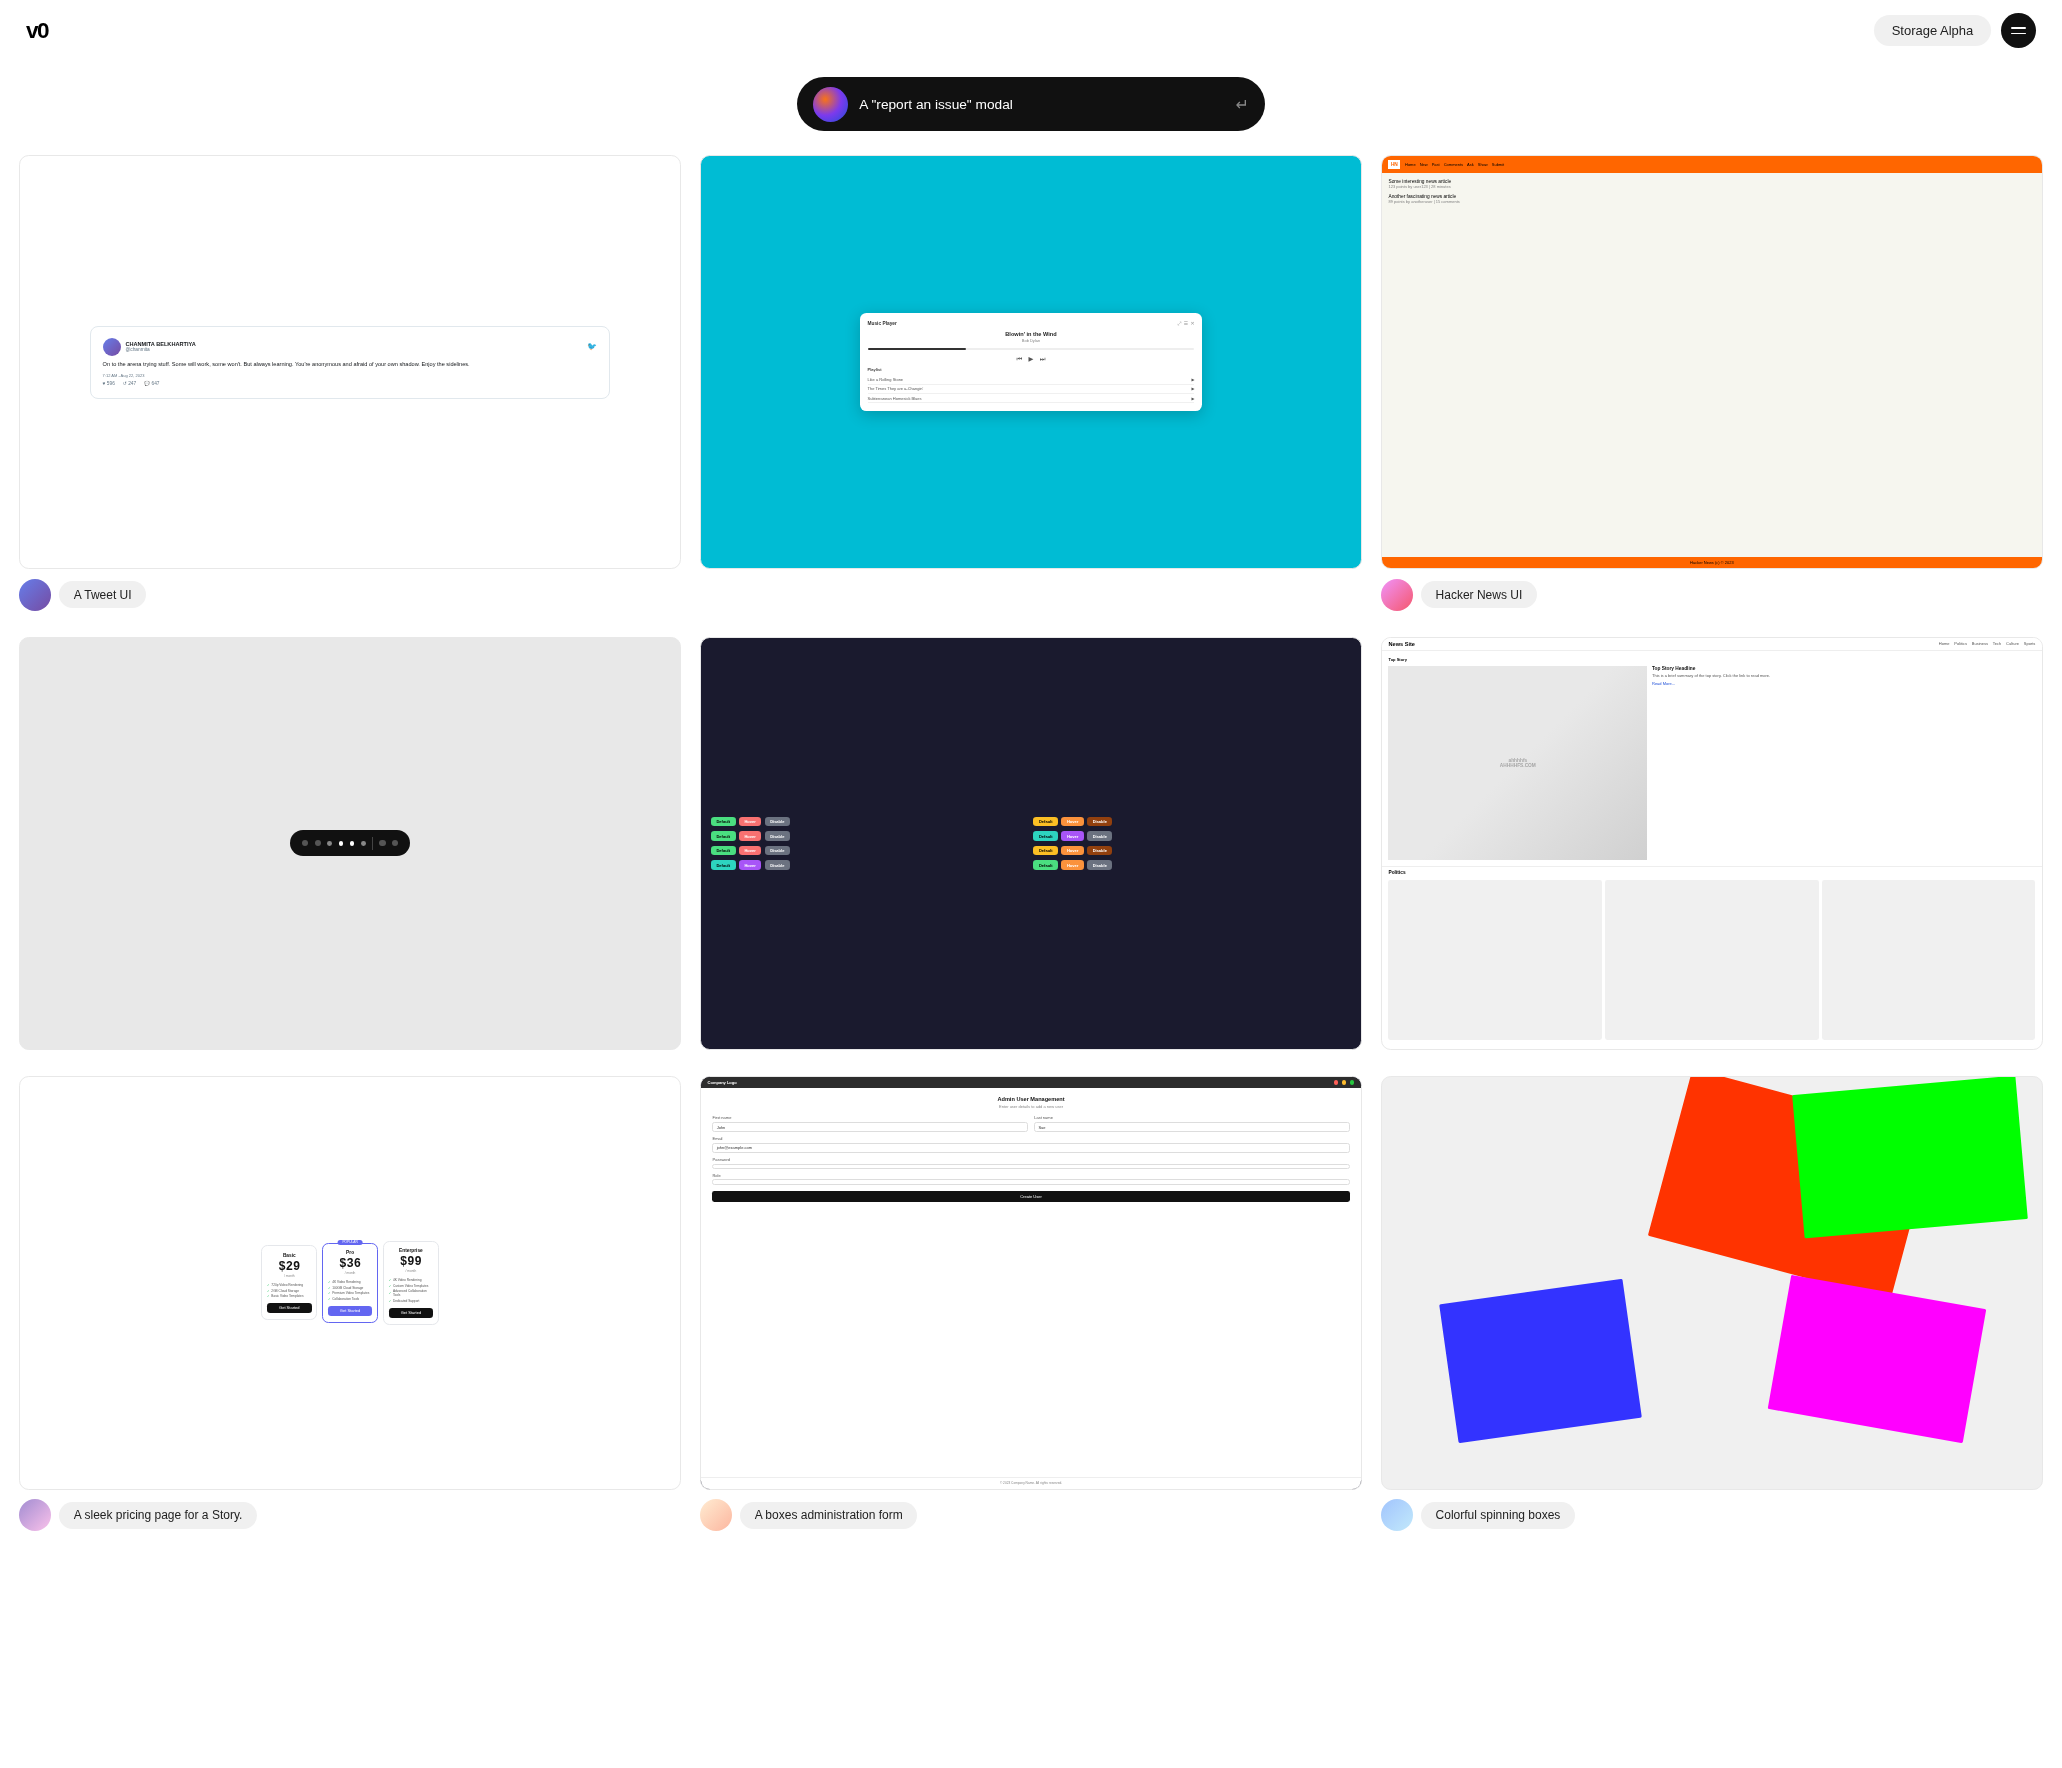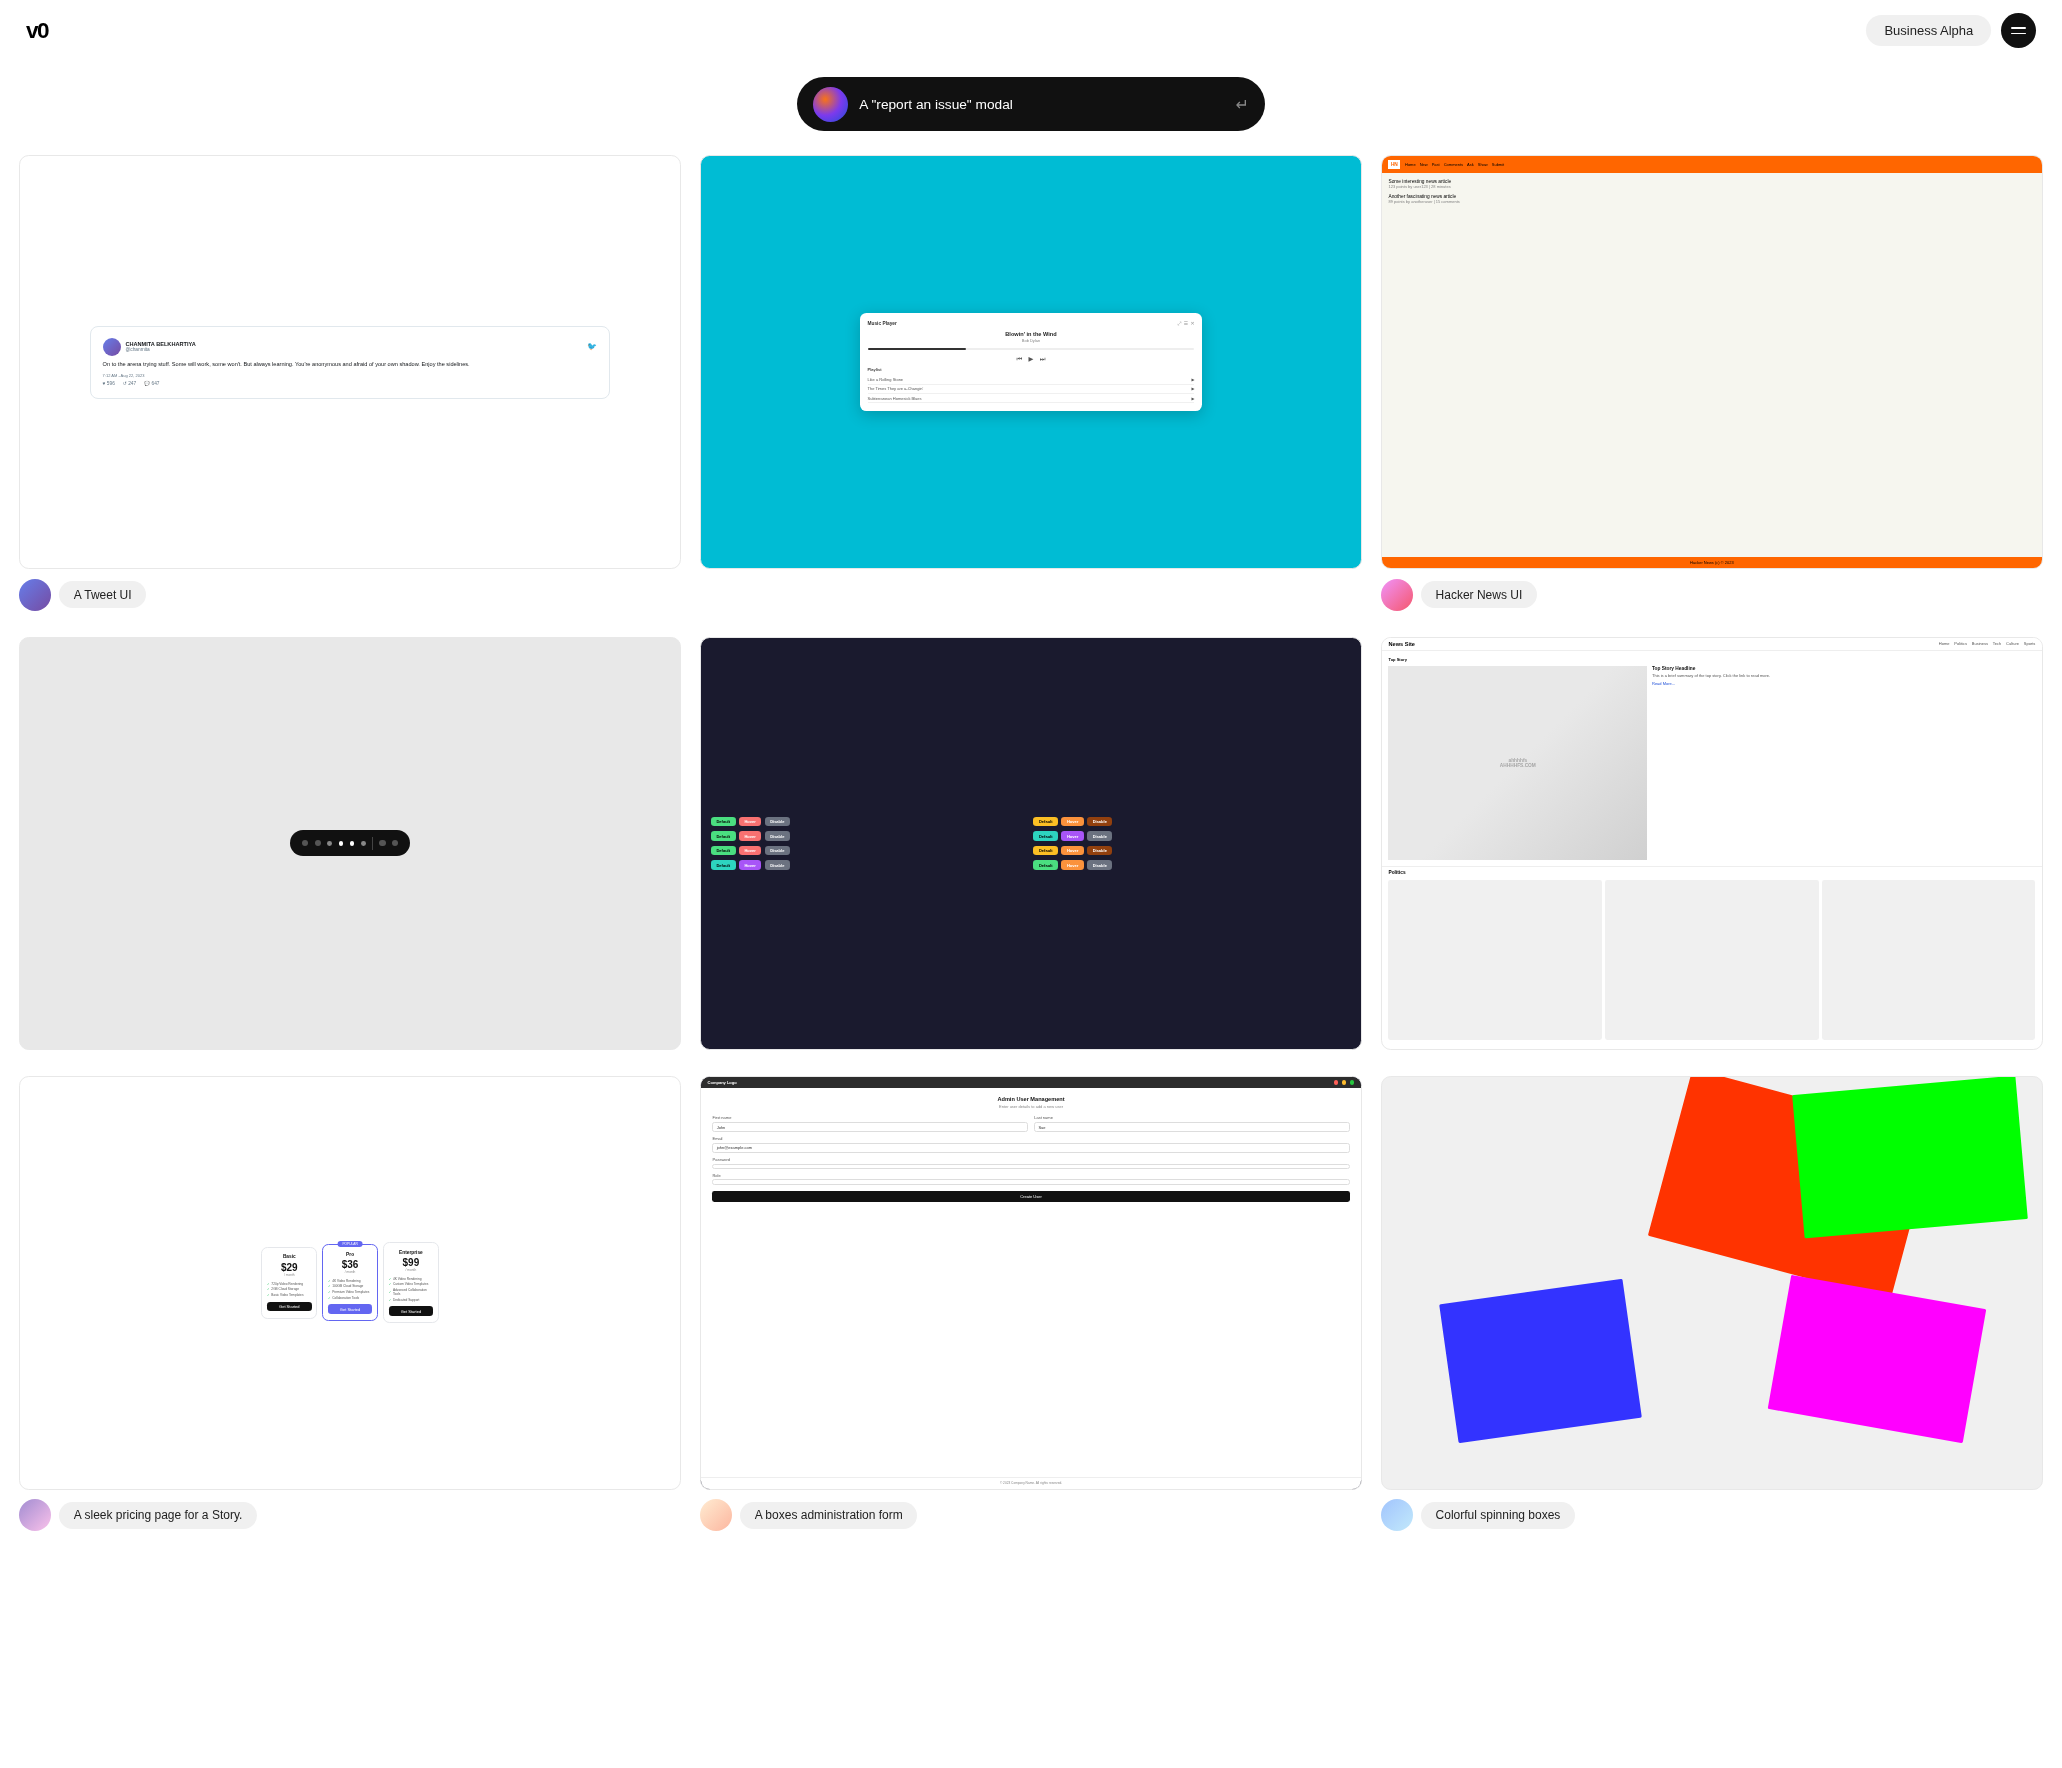--- a/index.html
+++ b/index.html
@@ -529,23 +529,24 @@
       border-radius: 805px;
       white-space: nowrap;
     }
     .price-plan-name {
       font-size: 4.8px;
       font-weight: bold;
       color: #111;
       margin-bottom: 2.4px;
     }
     .price-amount {
-      font-size: 10px;
+      font-size: 12px;
       font-weight: 900;
       color: #111;
+      font-family: Liberation Mono, monospace;
     }
     .price-period {
       font-size: 3.2px;
       color: #888;
     }
     .price-features {
       margin: 4px 0;
       text-align: left;
     }
     .price-feature {
@@ -684,21 +685,21 @@
     .av-7 { background: linear-gradient(135deg, #a18cd1 0%, #fbc2eb 100%); }
     .av-8 { background: linear-gradient(135deg, #ffecd2 0%, #fcb69f 100%); }
     .av-9 { background: linear-gradient(135deg, #a1c4fd 0%, #c2e9fb 100%); }
   </style>
 </head>
 <body>
 
 <header class="header">
   <div class="logo">v0</div>
   <div class="header-right">
-    <button class="private-alpha-btn">Business Alpha</button>
+    <button class="private-alpha-btn">Storage Alpha</button>
     <button class="menu-btn">
       <span></span>
       <span></span>
     </button>
   </div>
 </header>
 
 <div class="search-area">
   <div class="search-bar">
     <div class="search-avatar">

